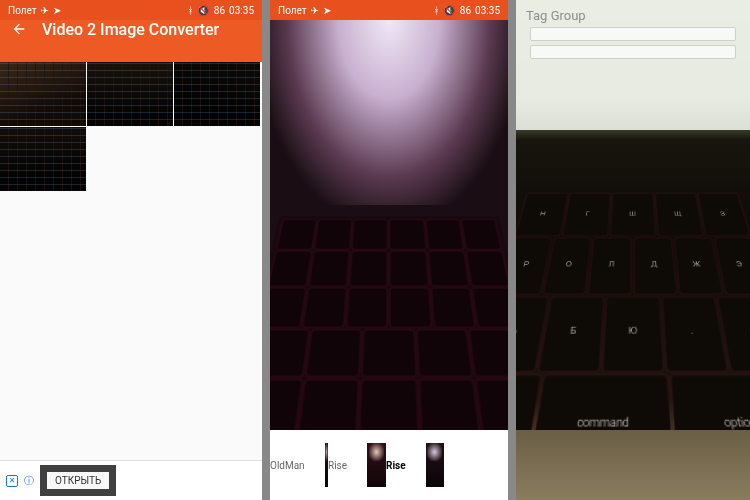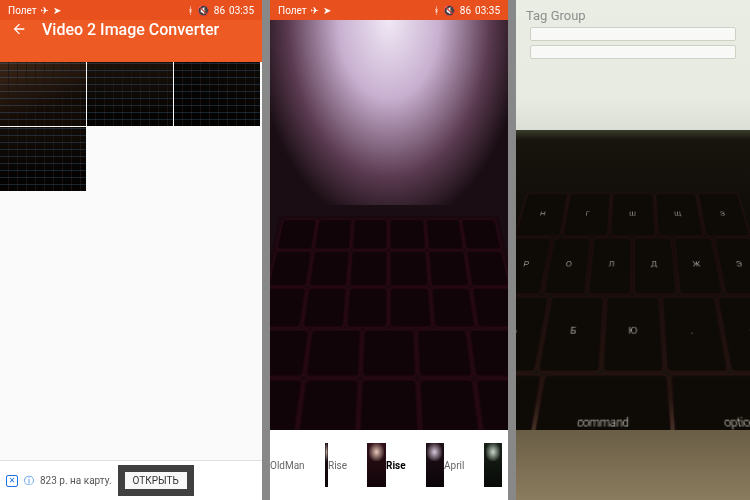--- a/index.html
+++ b/index.html
@@ -81,21 +81,20 @@
   </div>
   <div class="grid">
     <div class="thumb t1"></div>
     <div class="thumb t2"></div>
     <div class="thumb t3"></div>
     <div class="thumb t4"></div>
   </div>
   <div class="adbar">
     <span class="adx">✕</span>
     <span style="color:#1a73e8">ⓘ</span>
-    <span>823 р. на карту.</span>
     <span class="adbtn">ОТКРЫТЬ</span>
   </div>
 </div>
 
 <div class="panel p2">
   <div class="statusbar">
     <div class="status-left">
       <span>Полет</span>
       <span>✈</span>
       <span>➤</span>
@@ -156,24 +155,20 @@
       <div class="filterthumb ft0"></div>
     </div>
     <div class="filteritem">
       <span class="filtername">Rise</span>
       <div class="filterthumb ft1"></div>
     </div>
     <div class="filteritem">
       <span class="filtername sel">Rise</span>
       <div class="filterthumb"></div>
     </div>
-    <div class="filteritem">
-      <span class="filtername">April</span>
-      <div class="filterthumb ft3"></div>
-    </div>
   </div>
 </div>
 
 <div class="panel p3">
   <div class="photo3">
     <div class="form3">
       <div class="formlbl">Tag Group</div>
       <div class="formrow"></div>
       <div class="formrow"></div>
     </div>

